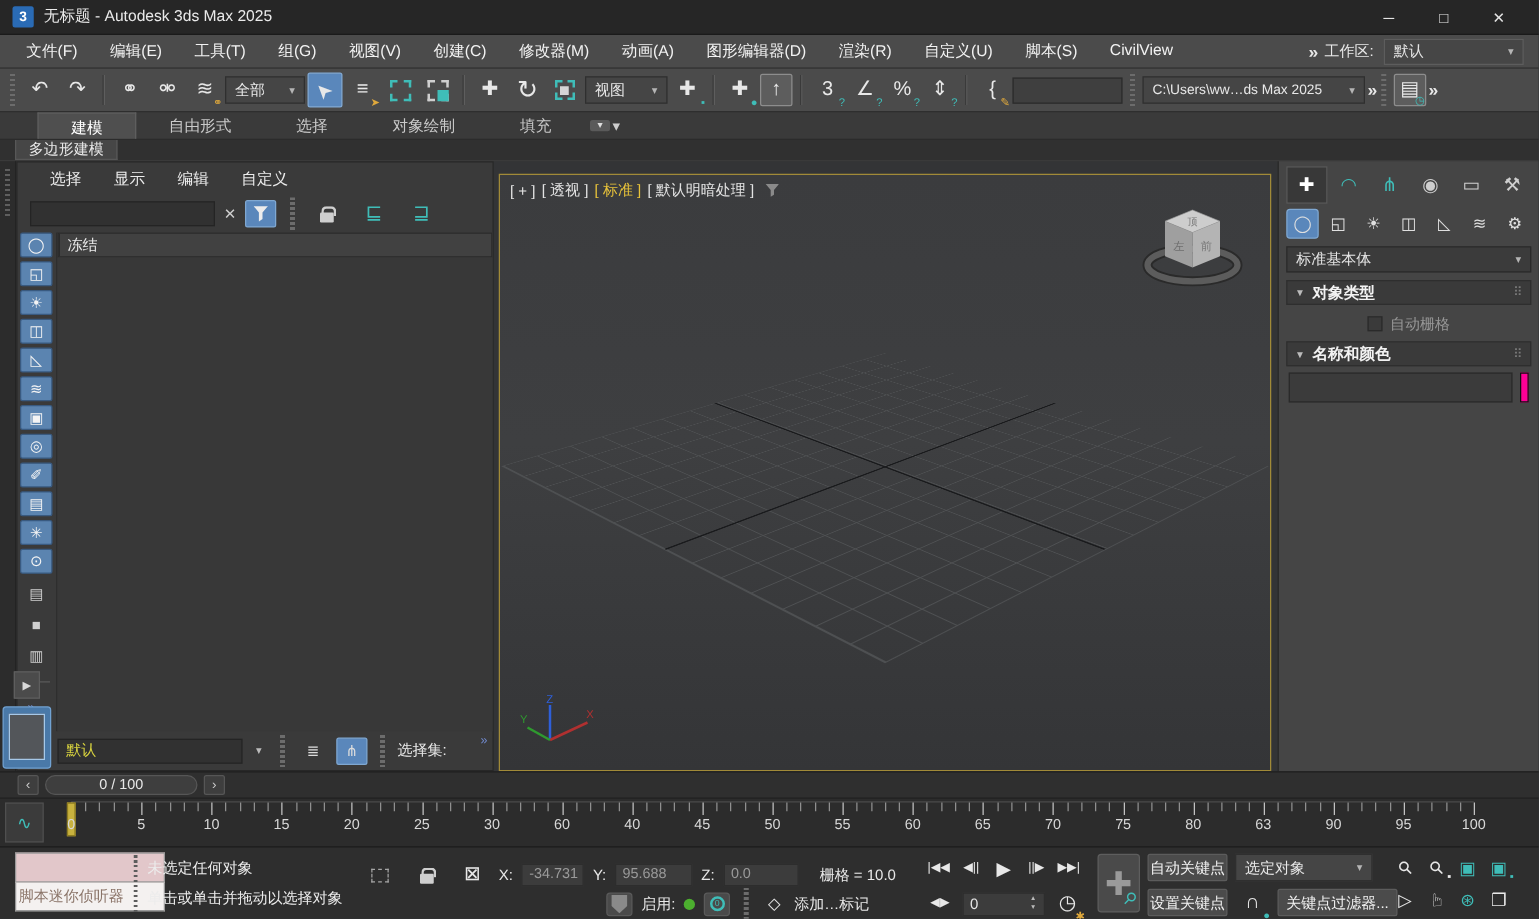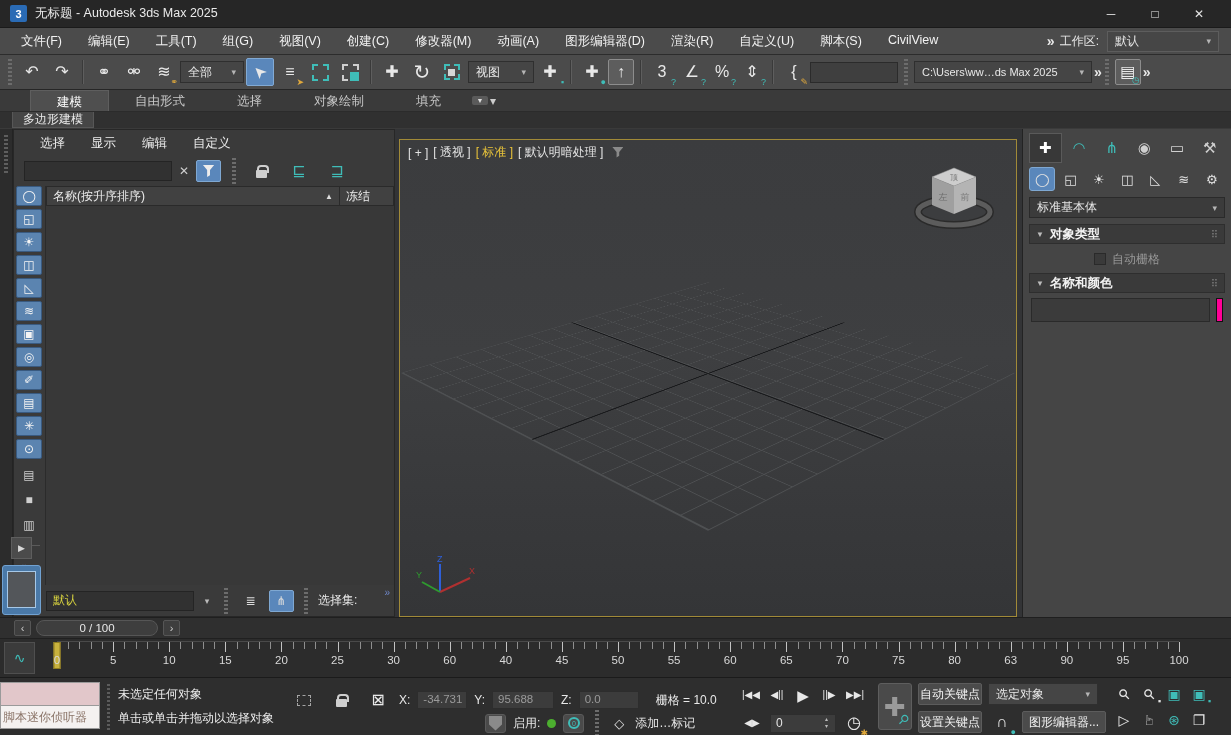--- a/index.html
+++ b/index.html
@@ -132,21 +132,21 @@
   .tb-curve{position:absolute;left:4px;top:3px;width:31px;height:32px;background:#3b3b3b;border:1px solid #4f4f4f;color:#3fbdb8;font-size:14px;display:flex;align-items:center;justify-content:center;}
   .ruler{position:absolute;left:57px;right:52px;top:2px;height:34px;border-top:1px solid #4a4a4a;}
   .tick{position:absolute;top:0;width:1px;height:7px;background:#8f8f8f;}
   .tick.major{height:10px;background:#c2c2c2;}
   .tlabel{position:absolute;top:12px;transform:translateX(-50%);color:#d8d8d8;font-size:11.5px;}
   .marker{position:absolute;top:0;width:7px;height:27px;background:#c8b23e;border:1px solid #8f7d20;transform:translateX(-50%);}
 
   
   .statusbar{position:absolute;left:0;top:677px;width:1231px;height:58px;background:#2e2e2e;border-top:1px solid #1b1b1b;font-size:12px;}
   .statusbar .abs{position:absolute;}
-  .listener{left:0;top:4px;width:100px;}
+  .listener{left:12px;top:4px;width:120px;}
   .l-pink{height:24px;background:#e2c7ca;border:1px solid #9a9a9a;}
   .l-white{height:23px;background:#f4f1f0;border:1px solid #9a9a9a;border-top:none;color:#8a7468;padding:3px 2px;white-space:nowrap;overflow:hidden;}
   .vdots{left:107px;top:6px;width:3px;height:46px;background:repeating-linear-gradient(180deg,#5c5c5c 0 2px,transparent 2px 4px);}
   .prompt1{left:118px;top:8px;color:#ececec;}
   .prompt2{left:118px;top:32px;color:#ececec;}
   .coordlbl{color:#e8e8e8;}
   .cfield{height:18px;background:#3c3c3c;border:1px solid #2d2d2d;color:#9a9a9a;font-size:11.5px;padding:1px 5px;}
   .statbtn{height:22px;background:#4b4b4b;border:1px solid #5c5c5c;border-radius:2px;color:#f2f2f2;display:flex;align-items:center;justify-content:center;padding:0 6px;white-space:nowrap;}
   .row{display:flex;align-items:center;gap:7px;}
   .greendot{width:9px;height:9px;border-radius:50%;background:#4caf2f;display:block;}
@@ -373,24 +373,20 @@
         <span class="filt">✳</span>
         <span class="filt">⊙</span>
         <span class="filt small">▤</span>
         <span class="filt small lightgray">■</span>
         <span class="filt small">▥</span>
         <span class="filt-div"></span>
         <span class="filt-chev">»</span>
       </div>
     <div class="ex-main">
       <div class="ex-header">
-        <span class="namecell">
-          <span>名称(按升序排序)</span>
-          <span class="sort">▲</span>
-        </span>
         <span class="frozencell">冻结</span>
       </div>
       <div class="ex-list"></div>
     </div>
   </div>
   <div class="ex-footer">
     <span class="ex-chev">»</span>
     <span class="preset-dd">默认</span>
     <span class="ddbtn">▾</span>
     <span class="vgrip"></span>
@@ -717,21 +713,21 @@
     </span>
   </div>
   <div class="abs row" style="left:918px;top:30px;gap:6px;">
     <span class="statbtn" style="width:64px;">设置关键点</span>
     <span style="display:flex;">
         <span class="ticon">
           <span class="g ">∩</span>
           <span class="sub teal">●</span>
         </span>
       </span>
-    <span class="statbtn">图形编辑器...</span>
+    <span class="statbtn">关键点过滤器...</span>
   </div>
 
   <div class="abs navgrid" style="left:1112px;top:4px;">
       <span class="ticon" style="min-width: 22px; height: 23px; font-size: 14px;">
         <span class="g " style="transform: rotate(-45deg);">⚲</span>
       </span>
       <span class="ticon" style="min-width: 22px; height: 23px; font-size: 14px;">
         <span class="g " style="transform: rotate(-45deg);">⚲</span>
         <span class="sub ">▪</span>
       </span>

